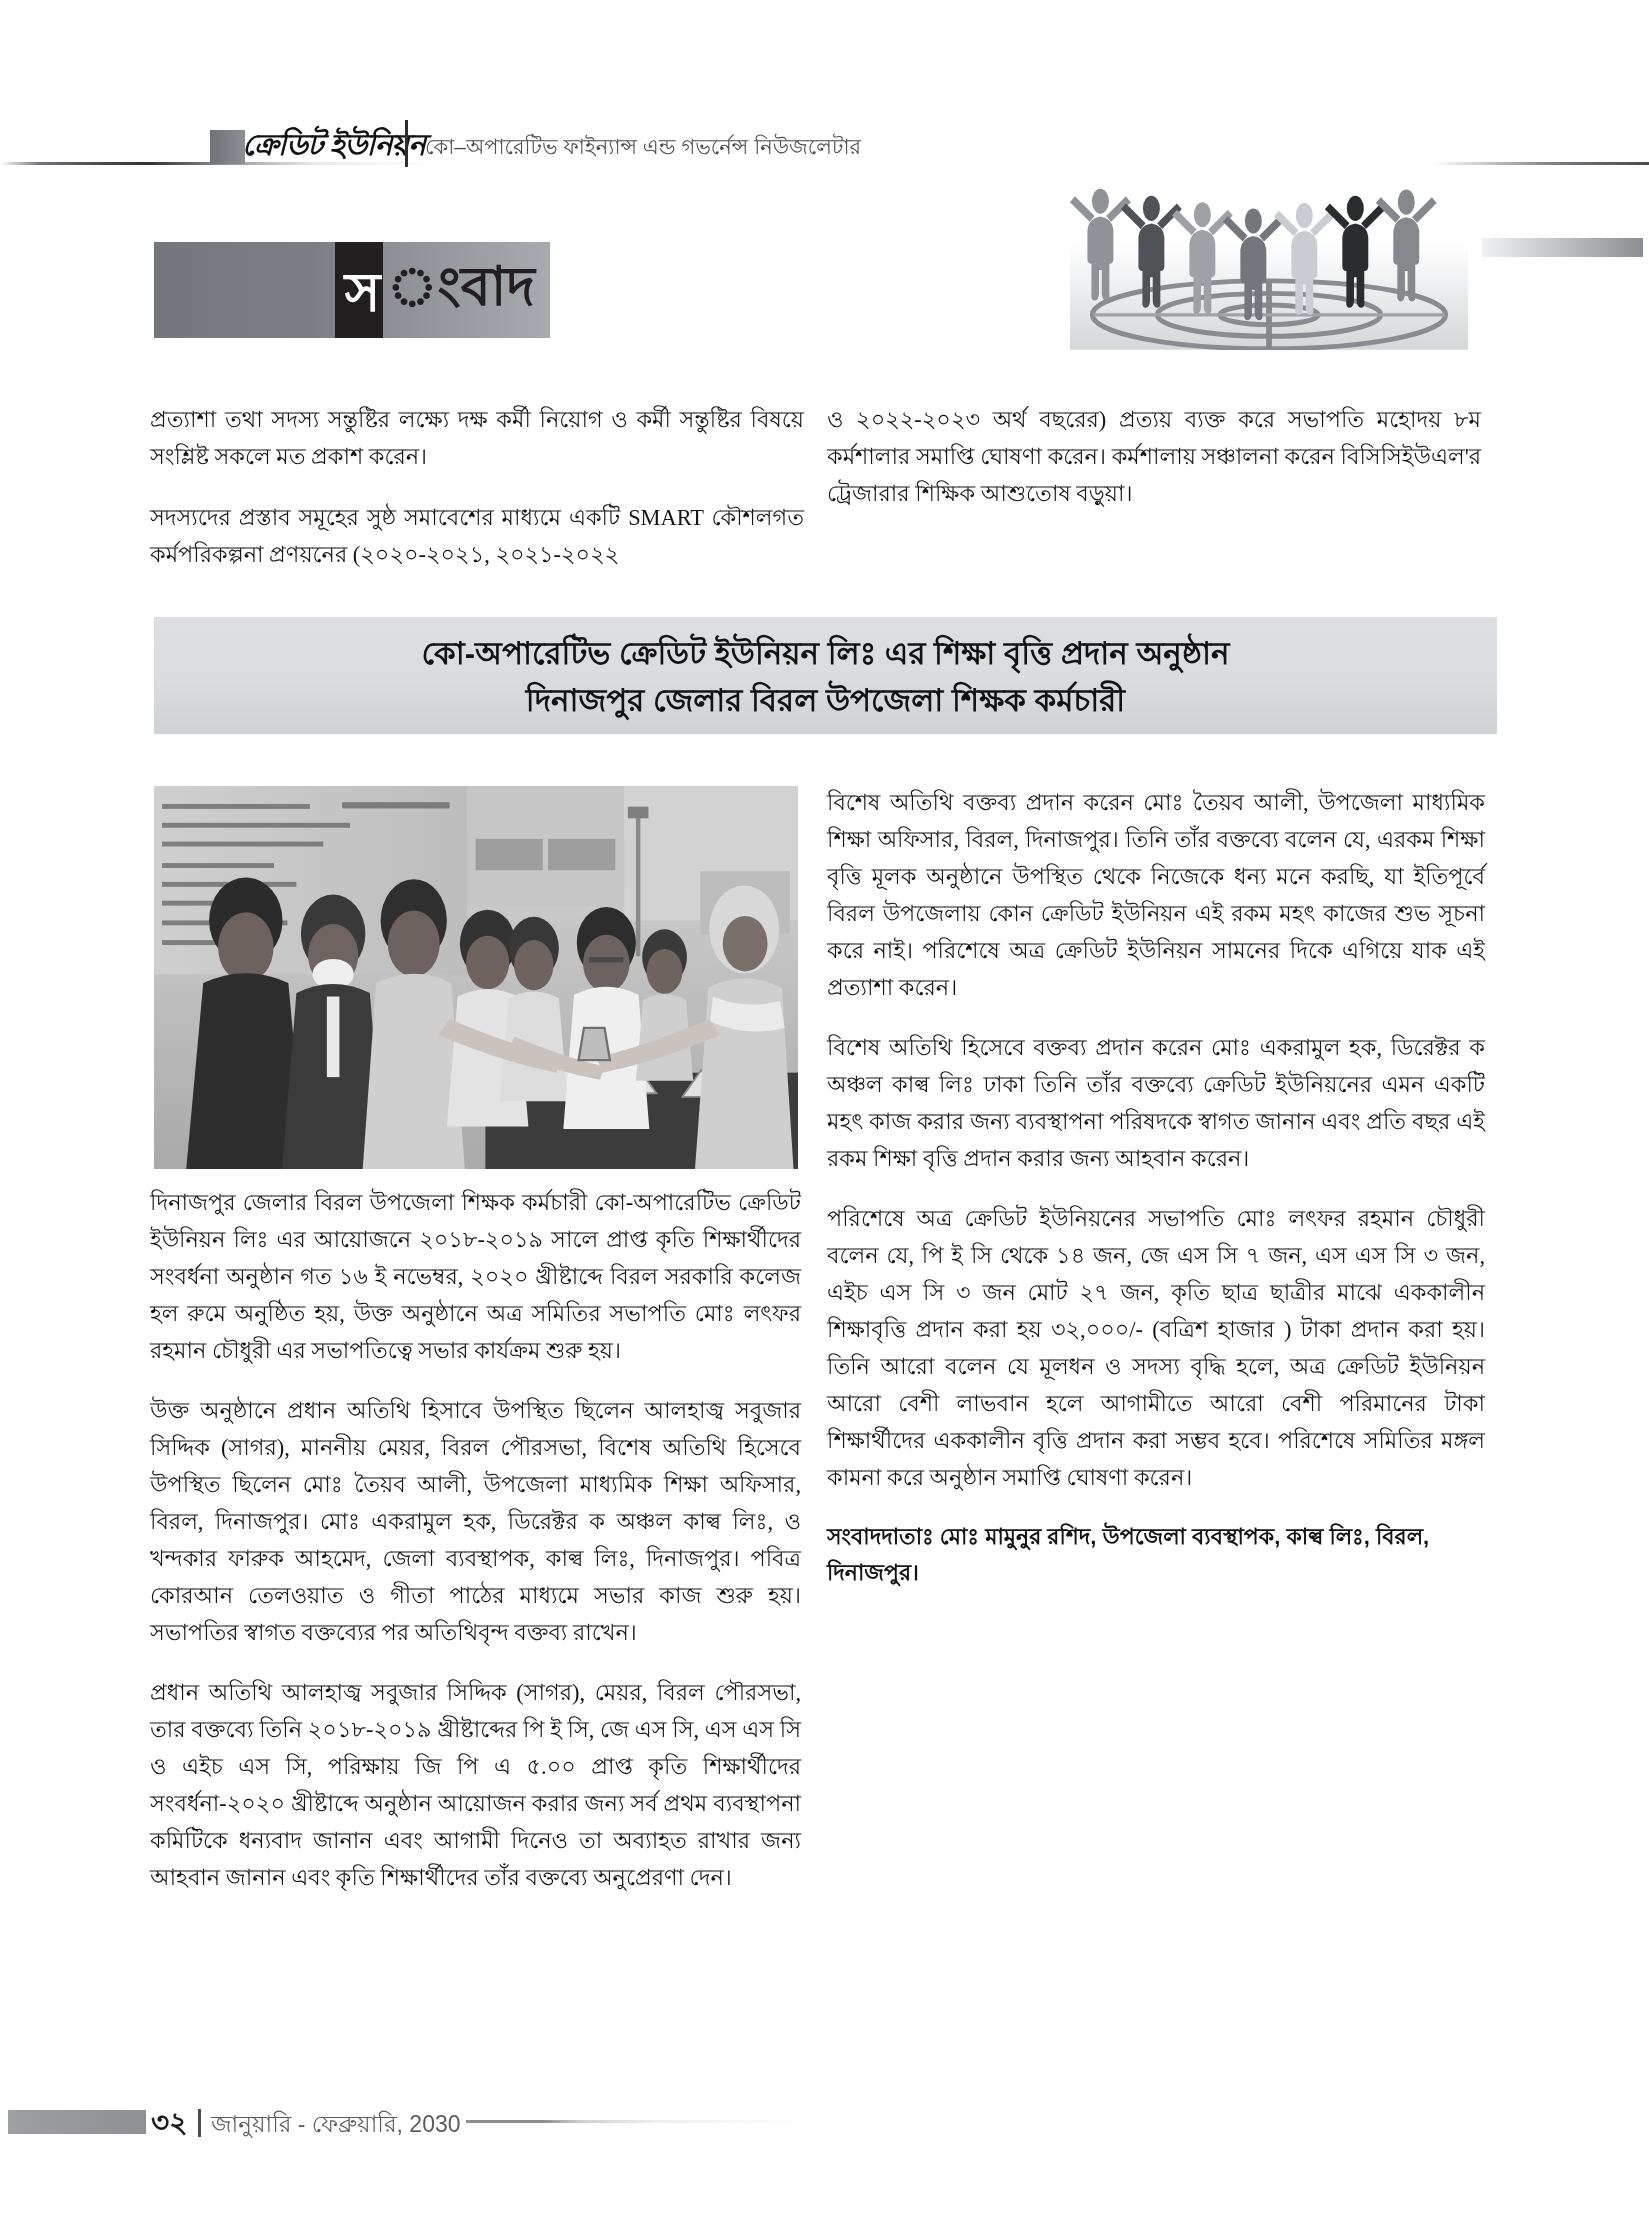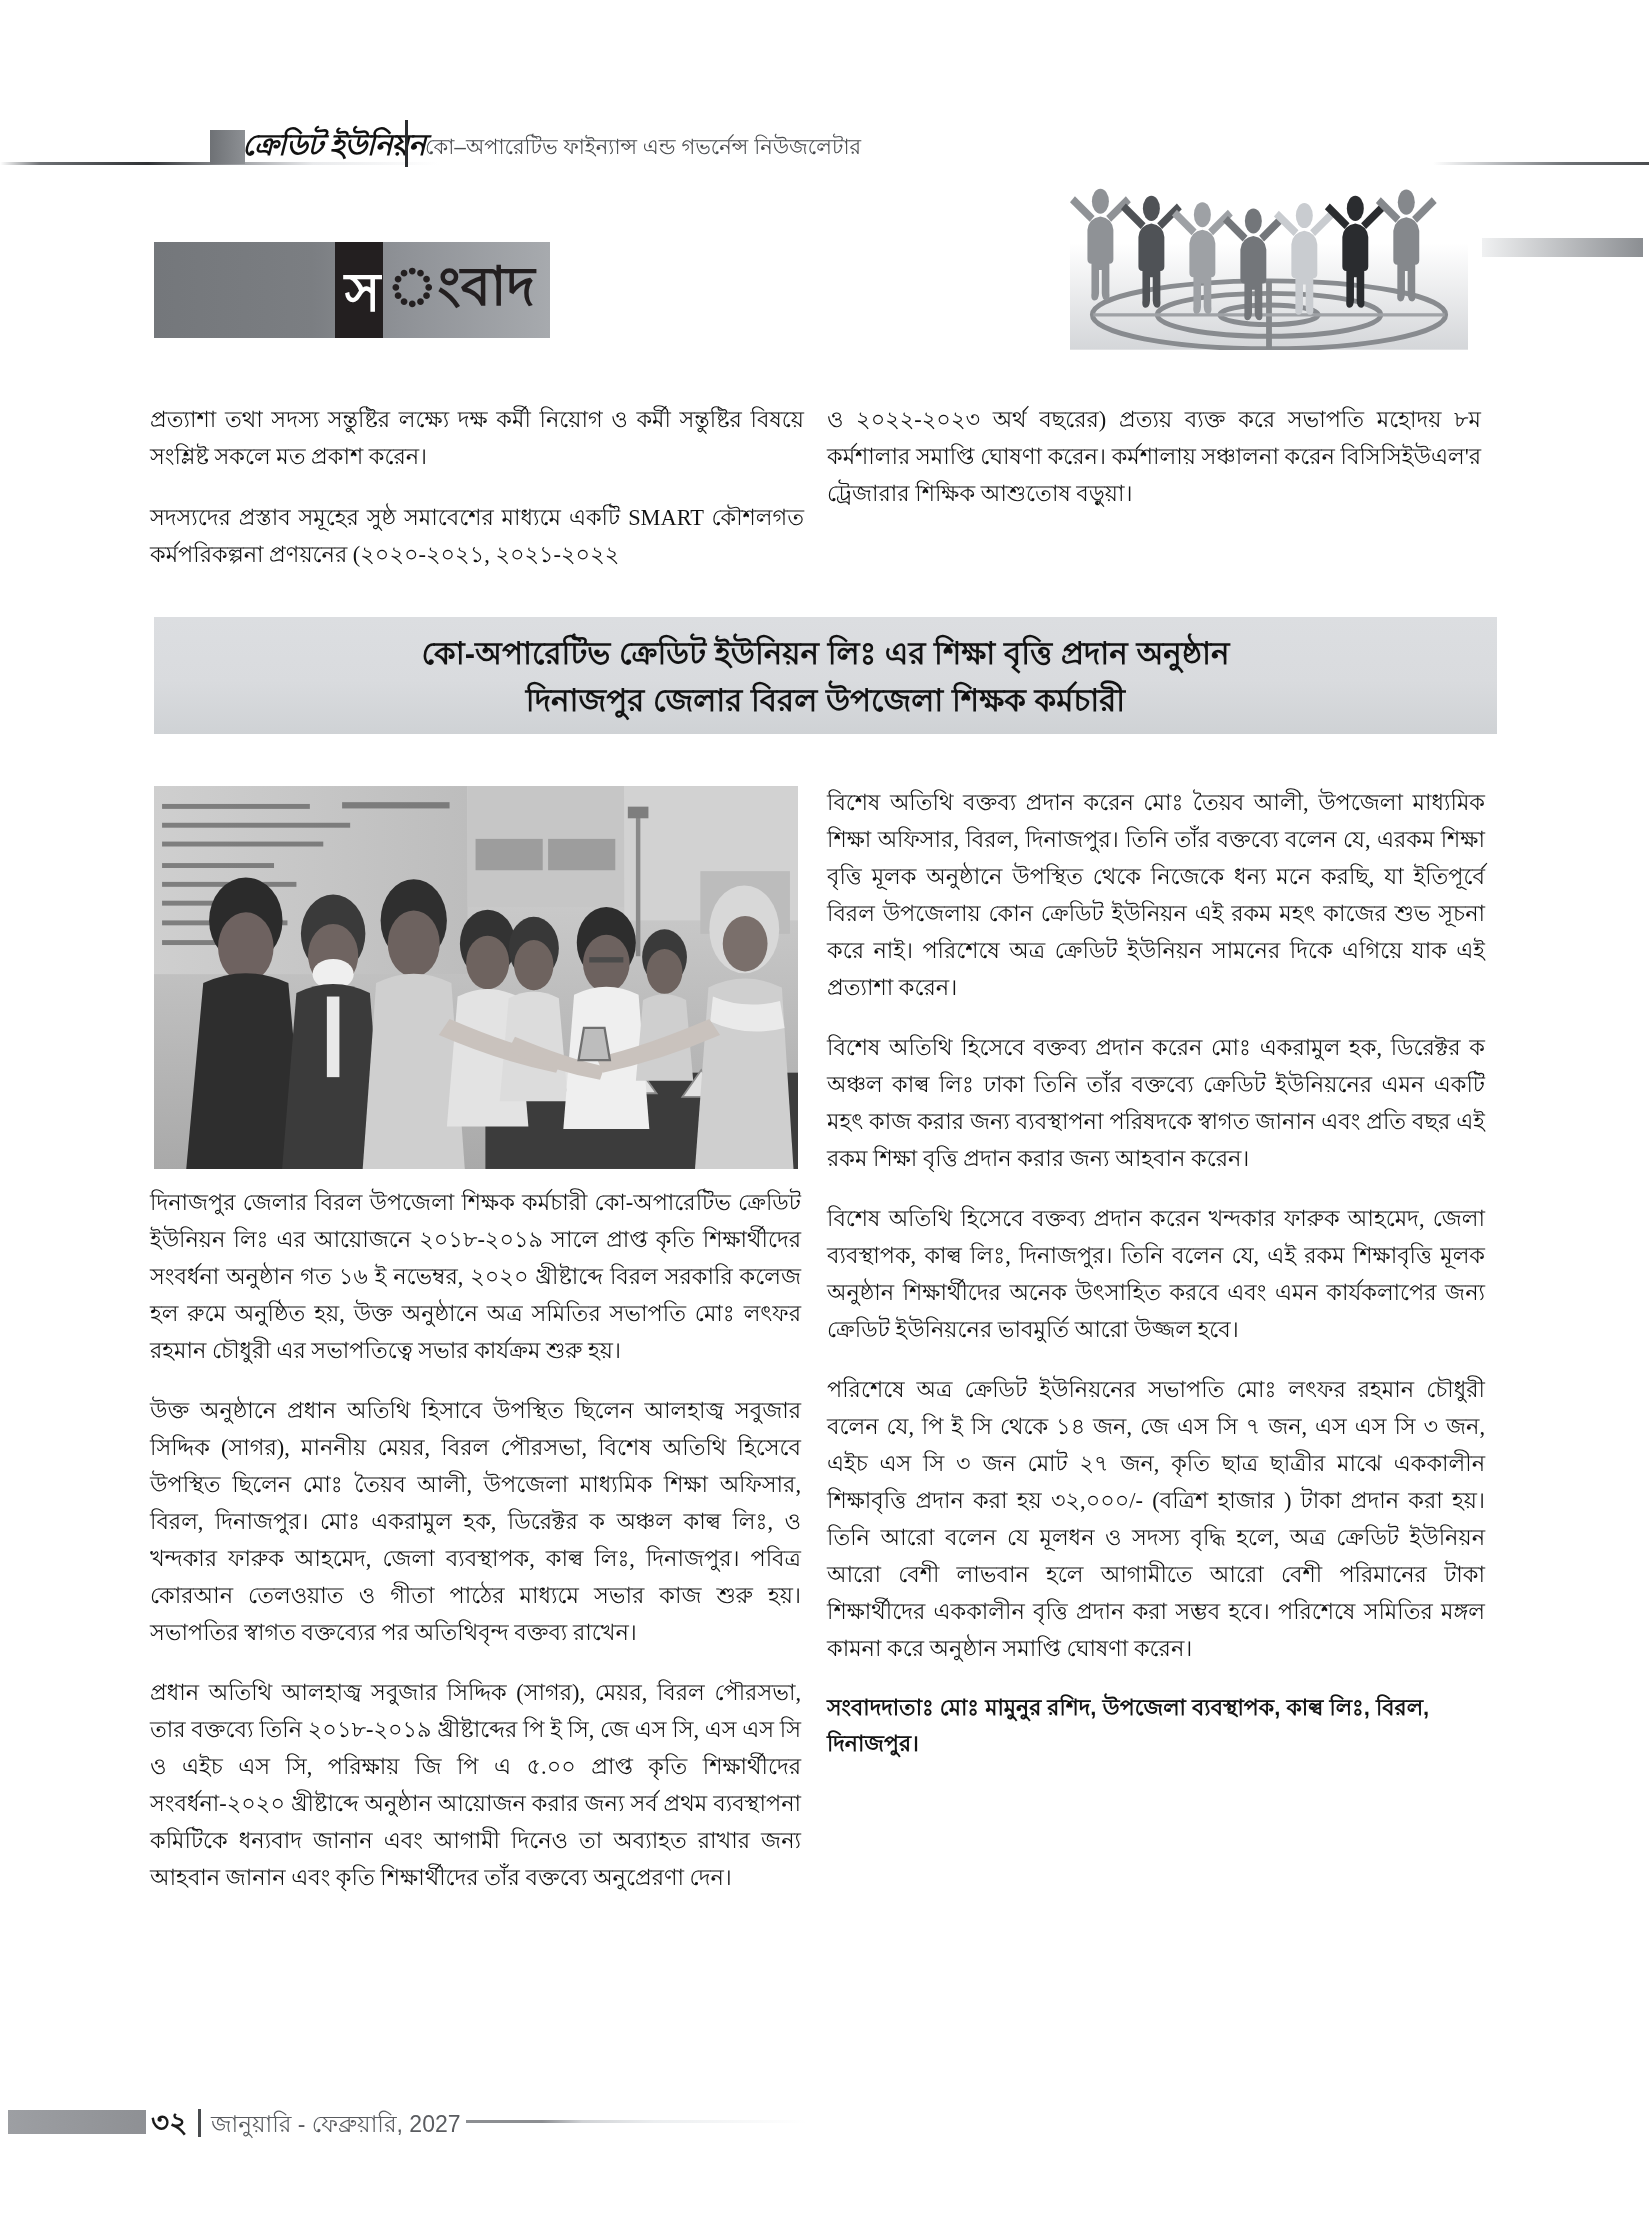--- a/index.html
+++ b/index.html
@@ -470,27 +470,26 @@
 
   <div class="bodycol left">
     <p>দিনাজপুর জেলার বিরল উপজেলা শিক্ষক কর্মচারী কো-অপারেটিভ ক্রেডিট ইউনিয়ন লিঃ এর আয়োজনে ২০১৮-২০১৯ সালে প্রাপ্ত কৃতি শিক্ষার্থীদের সংবর্ধনা অনুষ্ঠান গত ১৬ ই নভেম্বর, ২০২০ খ্রীষ্টাব্দে বিরল সরকারি কলেজ হল রুমে অনুষ্ঠিত হয়, উক্ত অনুষ্ঠানে অত্র সমিতির সভাপতি মোঃ লৎফর রহমান চৌধুরী এর সভাপতিত্বে সভার কার্যক্রম শুরু হয়।</p>
     <p>উক্ত অনুষ্ঠানে প্রধান অতিথি হিসাবে উপস্থিত ছিলেন আলহাজ্ব সবুজার সিদ্দিক (সাগর), মাননীয় মেয়র, বিরল পৌরসভা, বিশেষ অতিথি হিসেবে উপস্থিত ছিলেন মোঃ তৈয়ব আলী, উপজেলা মাধ্যমিক শিক্ষা অফিসার, বিরল, দিনাজপুর। মোঃ একরামুল হক, ডিরেক্টর ক অঞ্চল কাল্ব লিঃ, ও খন্দকার ফারুক আহমেদ, জেলা ব্যবস্থাপক, কাল্ব লিঃ, দিনাজপুর। পবিত্র কোরআন তেলওয়াত ও গীতা পাঠের মাধ্যমে সভার কাজ শুরু হয়। সভাপতির স্বাগত বক্তব্যের পর অতিথিবৃন্দ বক্তব্য রাখেন।</p>
     <p>প্রধান অতিথি আলহাজ্ব সবুজার সিদ্দিক (সাগর), মেয়র, বিরল পৌরসভা, তার বক্তব্যে তিনি ২০১৮-২০১৯ খ্রীষ্টাব্দের পি ই সি, জে এস সি, এস এস সি ও এইচ এস সি, পরিক্ষায় জি পি এ ৫.০০ প্রাপ্ত কৃতি শিক্ষার্থীদের সংবর্ধনা-২০২০ খ্রীষ্টাব্দে অনুষ্ঠান আয়োজন করার জন্য সর্ব প্রথম ব্যবস্থাপনা কমিটিকে ধন্যবাদ জানান এবং আগামী দিনেও তা অব্যাহত রাখার জন্য আহবান জানান এবং কৃতি শিক্ষার্থীদের তাঁর বক্তব্যে অনুপ্রেরণা দেন।</p>
   </div>
 
   <div class="bodycol right">
     <p>বিশেষ অতিথি বক্তব্য প্রদান করেন মোঃ তৈয়ব আলী, উপজেলা মাধ্যমিক শিক্ষা অফিসার, বিরল, দিনাজপুর। তিনি তাঁর বক্তব্যে বলেন যে, এরকম শিক্ষা বৃত্তি মূলক অনুষ্ঠানে উপস্থিত থেকে নিজেকে ধন্য মনে করছি, যা ইতিপূর্বে বিরল উপজেলায় কোন ক্রেডিট ইউনিয়ন এই রকম মহৎ কাজের শুভ সূচনা করে নাই। পরিশেষে অত্র ক্রেডিট ইউনিয়ন সামনের দিকে এগিয়ে যাক এই প্রত্যাশা করেন।</p>
     <p>বিশেষ অতিথি হিসেবে বক্তব্য প্রদান করেন মোঃ একরামুল হক, ডিরেক্টর ক অঞ্চল কাল্ব লিঃ ঢাকা তিনি তাঁর বক্তব্যে ক্রেডিট ইউনিয়নের এমন একটি মহৎ কাজ করার জন্য ব্যবস্থাপনা পরিষদকে স্বাগত জানান এবং প্রতি বছর এই রকম শিক্ষা বৃত্তি প্রদান করার জন্য আহবান করেন।</p>
-    <p>বিশেষ অতিথি হিসেবে বক্তব্য প্রদান করেন খন্দকার ফারুক আহমেদ, জেলা ব্যবস্থাপক, কাল্ব লিঃ, দিনাজপুর। তিনি বলেন যে, এই রকম শিক্ষাবৃত্তি মূলক অনুষ্ঠান শিক্ষার্থীদের অনেক উৎসাহিত করবে এবং এমন কার্যকলাপের জন্য ক্রেডিট ইউনিয়নের ভাবমুর্তি আরো উজ্জল হবে।</p>
     <p>পরিশেষে অত্র ক্রেডিট ইউনিয়নের সভাপতি মোঃ লৎফর রহমান চৌধুরী বলেন যে, পি ই সি থেকে ১৪ জন, জে এস সি ৭ জন, এস এস সি ৩ জন, এইচ এস সি ৩ জন মোট ২৭ জন, কৃতি ছাত্র ছাত্রীর মাঝে এককালীন শিক্ষাবৃত্তি প্রদান করা হয় ৩২,০০০/- (বত্রিশ হাজার ) টাকা প্রদান করা হয়। তিনি আরো বলেন যে মূলধন ও সদস্য বৃদ্ধি হলে, অত্র ক্রেডিট ইউনিয়ন আরো বেশী লাভবান হলে আগামীতে আরো বেশী পরিমানের টাকা শিক্ষার্থীদের এককালীন বৃত্তি প্রদান করা সম্ভব হবে। পরিশেষে সমিতির মঙ্গল কামনা করে অনুষ্ঠান সমাপ্তি ঘোষণা করেন।</p>
     <p class="byline">সংবাদদাতাঃ মোঃ মামুনুর রশিদ, উপজেলা ব্যবস্থাপক, কাল্ব লিঃ, বিরল, দিনাজপুর।</p>
   </div>
 
   <div class="footer">
     <div class="f-swatch"></div>
     <div class="f-page">৩২</div>
     <div class="f-div"></div>
-    <div class="f-date">জানুয়ারি - ফেব্রুয়ারি, 2027</div>
+    <div class="f-date">জানুয়ারি - ফেব্রুয়ারি, 2030</div>
     <div class="f-rule"></div>
   </div>
 
 </div>
 
 
 </body></html>

